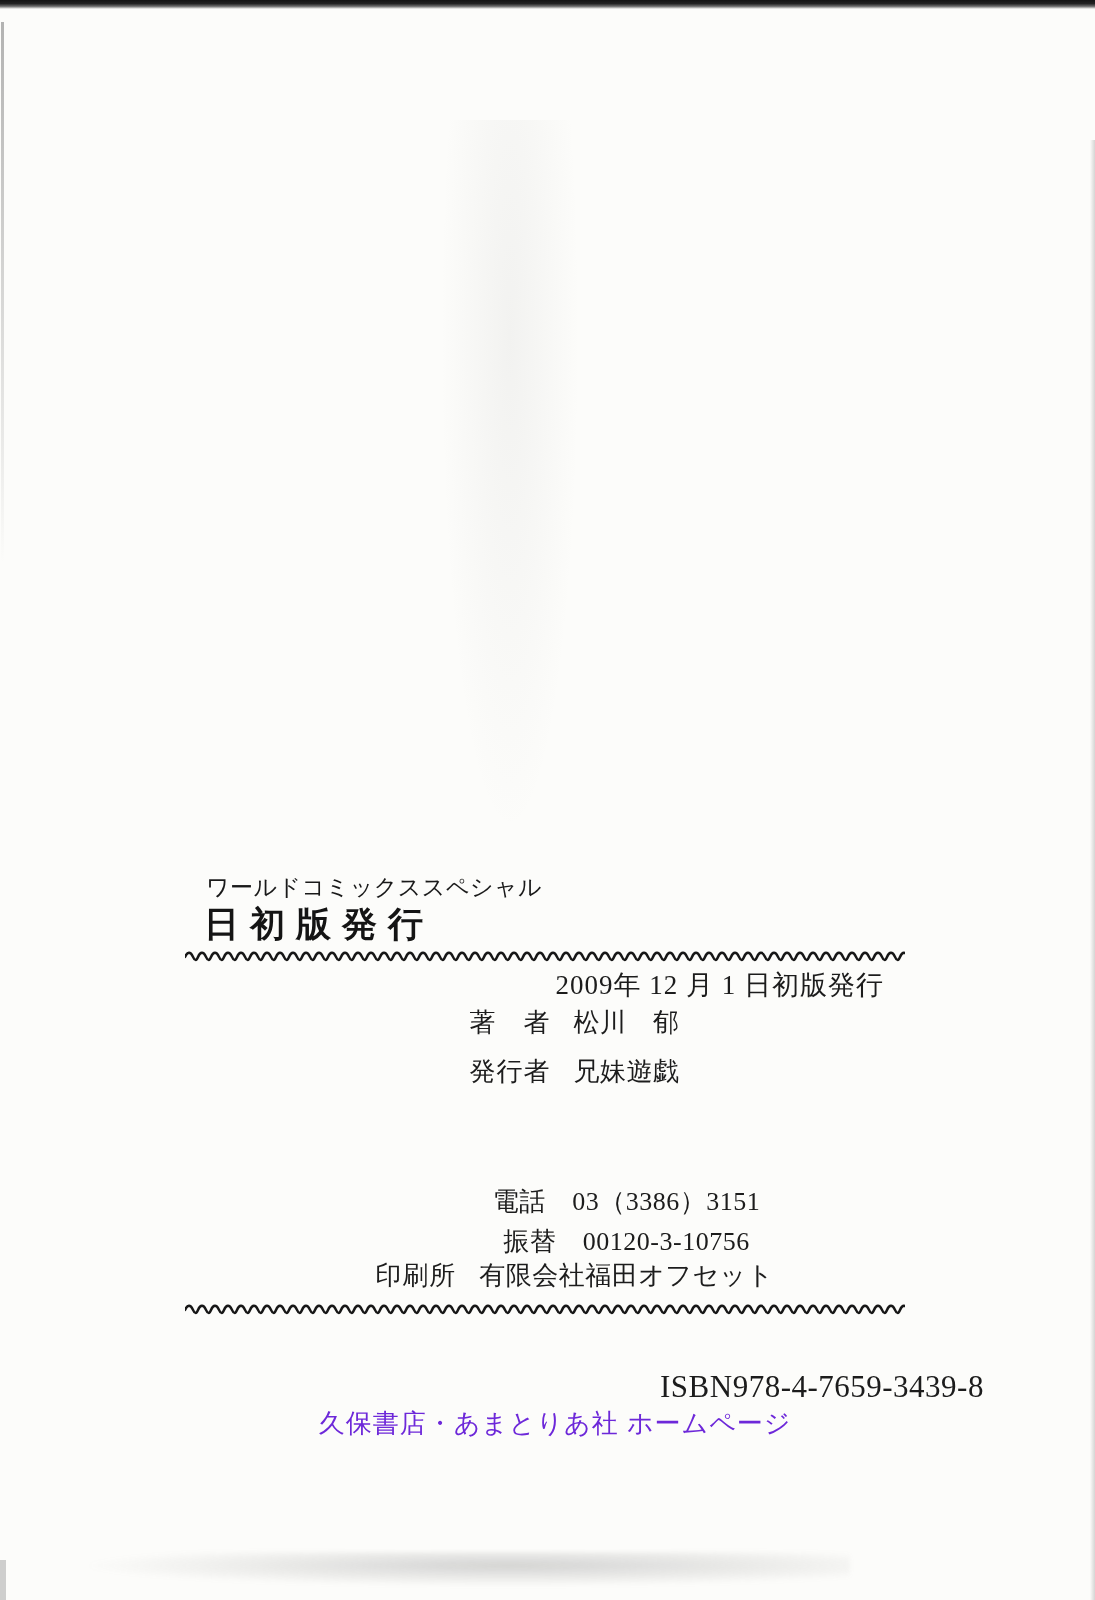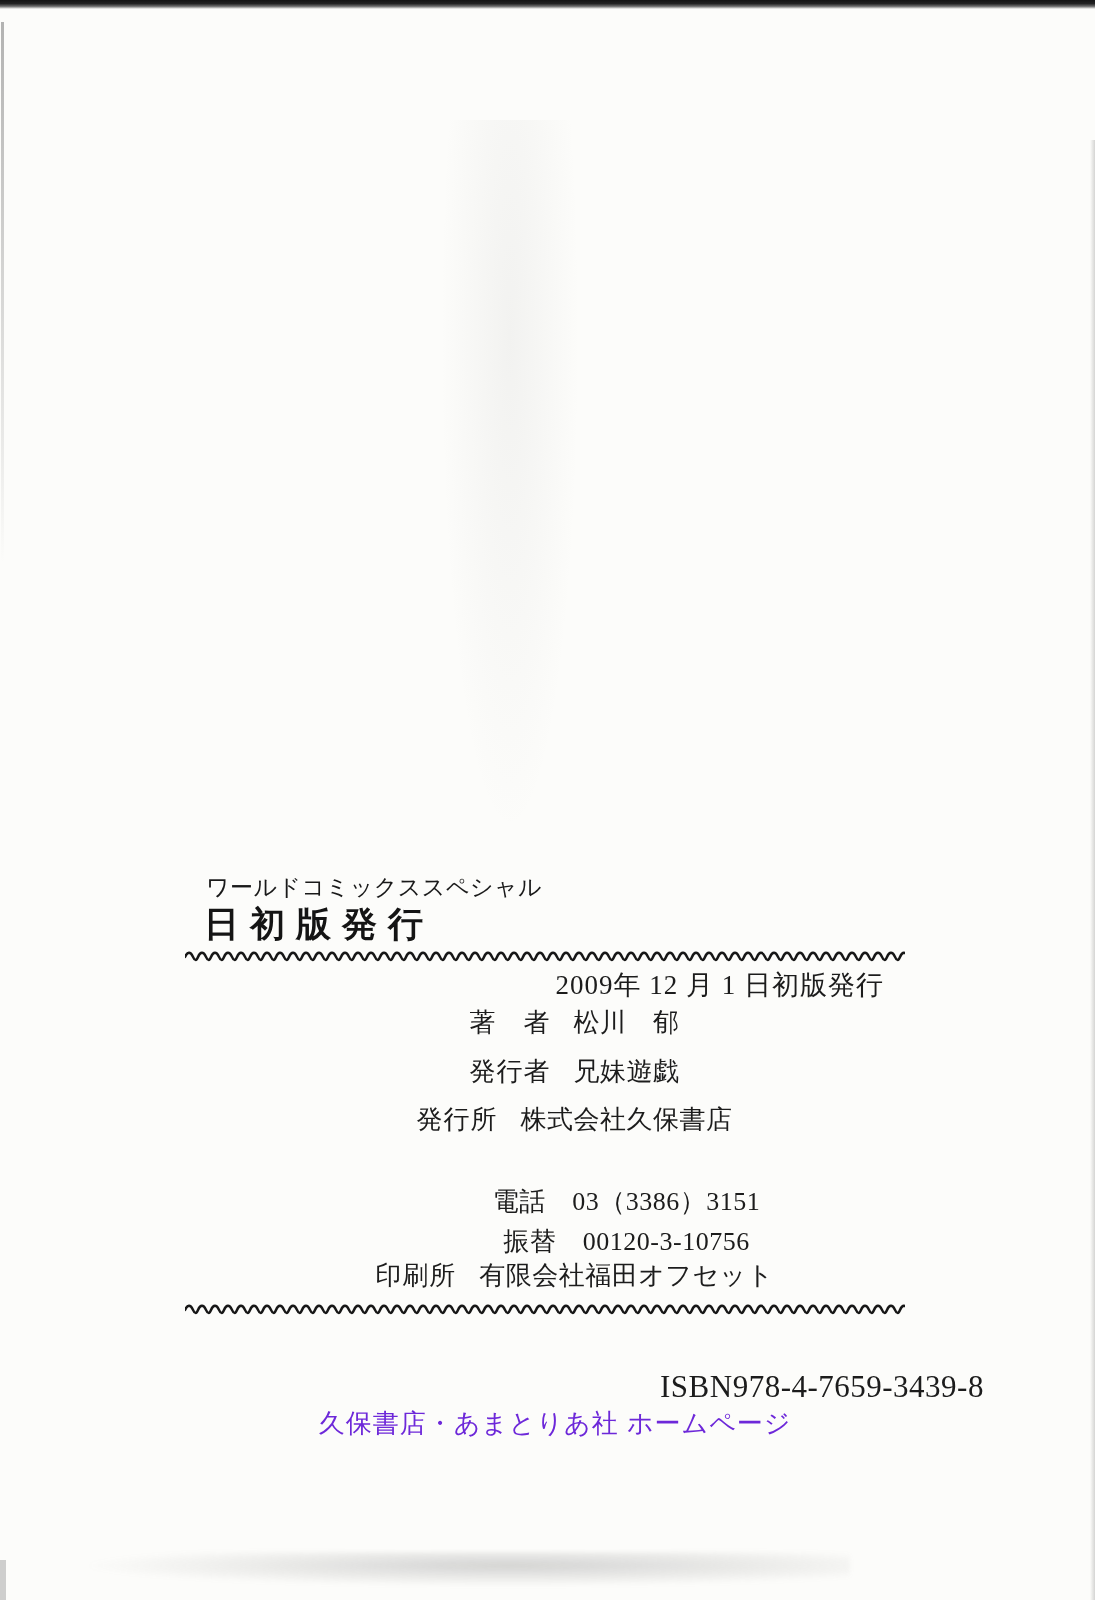--- a/index.html
+++ b/index.html
@@ -74,23 +74,20 @@
     </svg>
 
   <div class="edition-date">2009年 12 月 1 日初版発行</div>
 
   <div class="col-row row-1">
     <span class="lbl">著　者</span><span class="val">松川　郁</span>
   </div>
   <div class="col-row row-2">
     <span class="lbl">発行者</span><span class="val">兄妹遊戯</span>
   </div>
-  <div class="col-row row-3">
-    <span class="lbl">発行所</span><span class="val">株式会社久保書店</span>
-  </div>
   <div class="col-row row-5">
     <span class="lbl"></span><span class="val">電話　03（3386）3151</span>
   </div>
   <div class="col-row row-6">
     <span class="lbl"></span><span class="val">振替　00120-3-10756</span>
   </div>
   <div class="col-row row-7">
     <span class="lbl">印刷所</span><span class="val">有限会社福田オフセット</span>
   </div>
 

